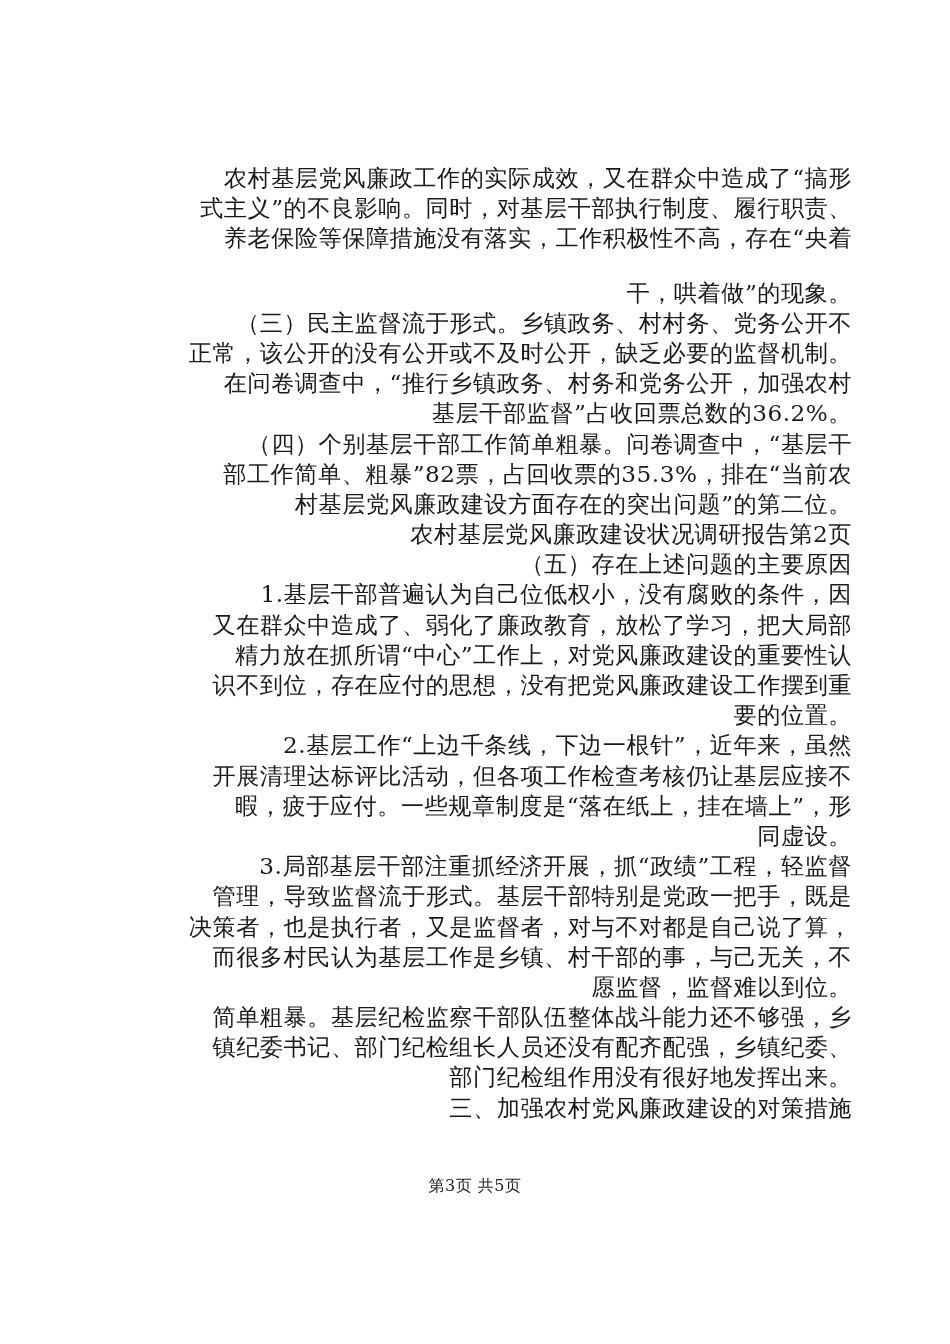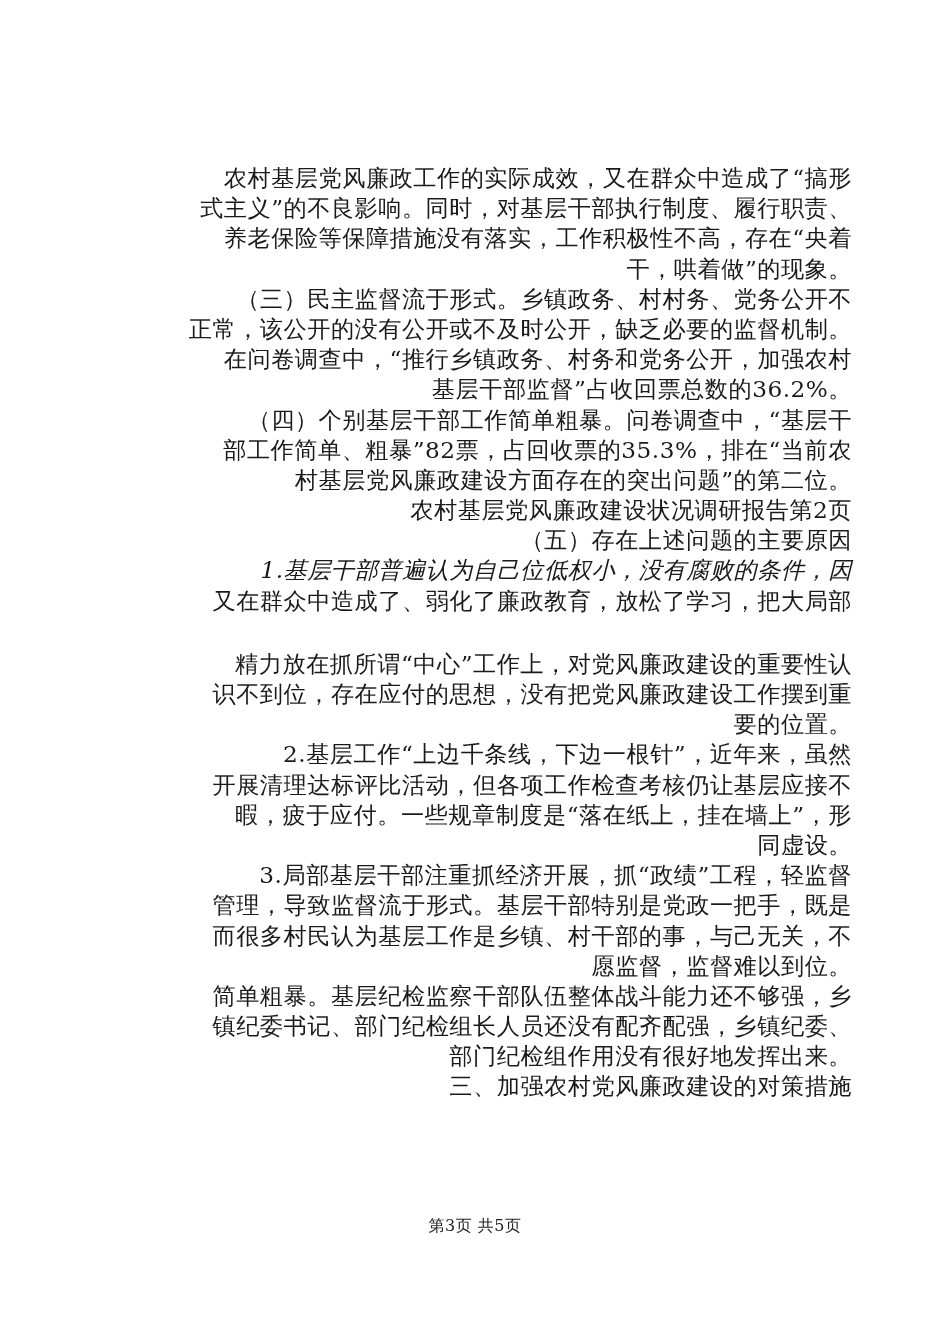--- a/index.html
+++ b/index.html
@@ -2,52 +2,53 @@
 <html><head>
 <meta charset="utf-8">
 <style>
   html, body { margin: 0; padding: 0; background: #ffffff; }
   body { width: 950px; height: 1344px; position: relative; overflow: hidden;
          font-family: "DejaVu Serif", "Liberation Serif", serif; color: #1a1a1a; }
   .page { position: absolute; left: 0; top: 0; width: 950px; height: 1344px; }
   .body-text { position: absolute; left: 130px; top: 163px; width: 722px; text-align: right; }
   .ln { display: block; height: 30.2px; line-height: 30px; font-size: 23.2px;
         white-space: nowrap; letter-spacing: 0.5px; }
-  .footer { position: absolute; top: 1216px; left: 0; width: 950px; text-align: center;
+  .footer { position: absolute; top: 1176px; left: 0; width: 950px; text-align: center;
             font-size: 16px; letter-spacing: 0.5px; color: #222; }
 </style>
 </head>
 <body>
 
 <div class="page">
   <div class="body-text" id="body-text">
       <span class="ln" style="padding-left: 0px;">农村基层党风廉政工作的实际成效，又在群众中造成了“搞形</span>
       <span class="ln" style="padding-left: 0px;">式主义”的不良影响。同时，对基层干部执行制度、履行职责、</span>
       <span class="ln" style="padding-left: 0px;">养老保险等保障措施没有落实，工作积极性不高，存在“央着</span>
-      <span class="ln" style="padding-left: 0px;">干，哄着做”的现象。</span>
+      <span class="ln" style="padding-left: 0px; margin-top: 24px;">干，哄着做”的现象。</span>
       <span class="ln" style="padding-left: 48px;">（三）民主监督流于形式。乡镇政务、村村务、党务公开不</span>
       <span class="ln" style="padding-left: 0px;">正常，该公开的没有公开或不及时公开，缺乏必要的监督机制。</span>
       <span class="ln" style="padding-left: 0px;">在问卷调查中，“推行乡镇政务、村务和党务公开，加强农村</span>
       <span class="ln" style="padding-left: 0px;">基层干部监督”占收回票总数的36.2%。</span>
       <span class="ln" style="padding-left: 48px;">（四）个别基层干部工作简单粗暴。问卷调查中，“基层干</span>
       <span class="ln" style="padding-left: 0px;">部工作简单、粗暴”82票，占回收票的35.3%，排在“当前农</span>
       <span class="ln" style="padding-left: 0px;">村基层党风廉政建设方面存在的突出问题”的第二位。</span>
       <span class="ln" style="padding-left: 40px;">农村基层党风廉政建设状况调研报告第2页</span>
       <span class="ln" style="padding-left: 48px;">（五）存在上述问题的主要原因</span>
-      <span class="ln" style="padding-left: 48px; font-style: italic;"> 1.基层干部普遍认为自己位低权小，没有腐败的条件，因</span>
+      <span class="ln" style="padding-left: 48px;"> 1.基层干部普遍认为自己位低权小，没有腐败的条件，因</span>
       <span class="ln" style="padding-left: 0px;">又在群众中造成了、弱化了廉政教育，放松了学习，把大局部</span>
-      <span class="ln" style="padding-left: 0px; margin-top: 33px;">精力放在抓所谓“中心”工作上，对党风廉政建设的重要性认</span>
+      <span class="ln" style="padding-left: 0px;">精力放在抓所谓“中心”工作上，对党风廉政建设的重要性认</span>
       <span class="ln" style="padding-left: 0px;">识不到位，存在应付的思想，没有把党风廉政建设工作摆到重</span>
       <span class="ln" style="padding-left: 0px;">要的位置。</span>
       <span class="ln" style="padding-left: 48px;"> 2.基层工作“上边千条线，下边一根针”，近年来，虽然</span>
       <span class="ln" style="padding-left: 0px;">开展清理达标评比活动，但各项工作检查考核仍让基层应接不</span>
       <span class="ln" style="padding-left: 0px;">暇，疲于应付。一些规章制度是“落在纸上，挂在墙上”，形</span>
       <span class="ln" style="padding-left: 0px;">同虚设。</span>
       <span class="ln" style="padding-left: 44px;">3.局部基层干部注重抓经济开展，抓“政绩”工程，轻监督</span>
       <span class="ln" style="padding-left: 0px;">管理，导致监督流于形式。基层干部特别是党政一把手，既是</span>
+      <span class="ln" style="padding-left: 0px;">决策者，也是执行者，又是监督者，对与不对都是自己说了算，</span>
       <span class="ln" style="padding-left: 0px;">而很多村民认为基层工作是乡镇、村干部的事，与己无关，不</span>
       <span class="ln" style="padding-left: 0px;">愿监督，监督难以到位。</span>
       <span class="ln" style="padding-left: 0px;">简单粗暴。基层纪检监察干部队伍整体战斗能力还不够强，乡</span>
       <span class="ln" style="padding-left: 0px;">镇纪委书记、部门纪检组长人员还没有配齐配强，乡镇纪委、</span>
       <span class="ln" style="padding-left: 0px;">部门纪检组作用没有很好地发挥出来。</span>
       <span class="ln" style="padding-left: 40px;">三、加强农村党风廉政建设的对策措施</span>
     </div>
   <div class="footer">第3页  共5页</div>
 </div>
 

